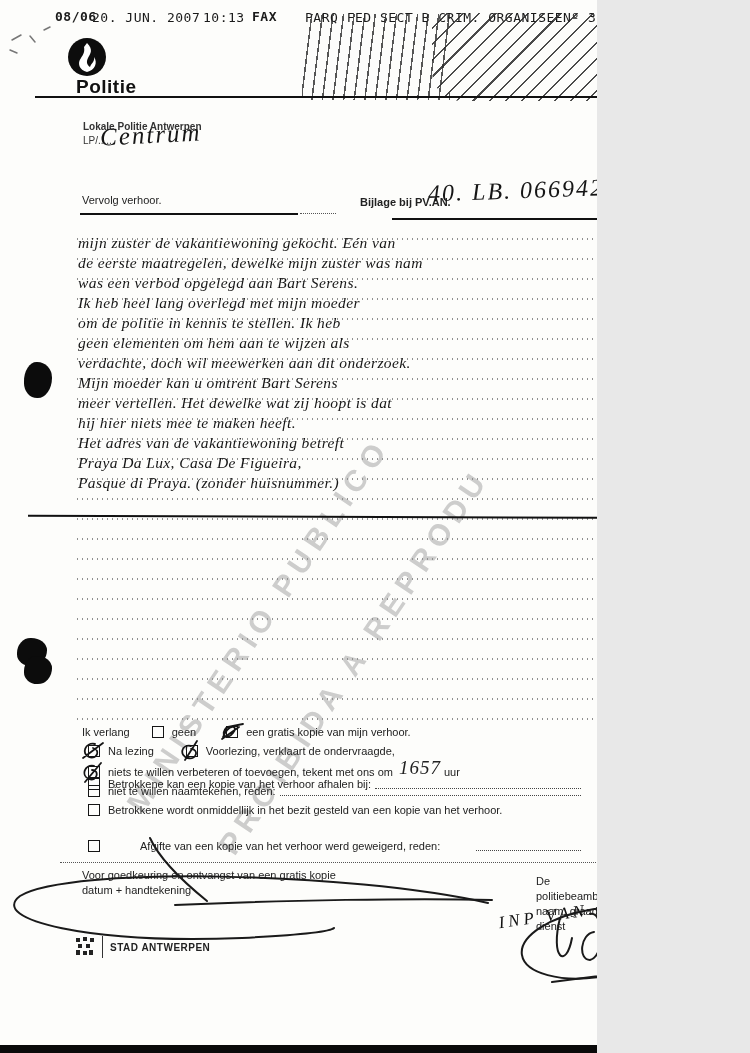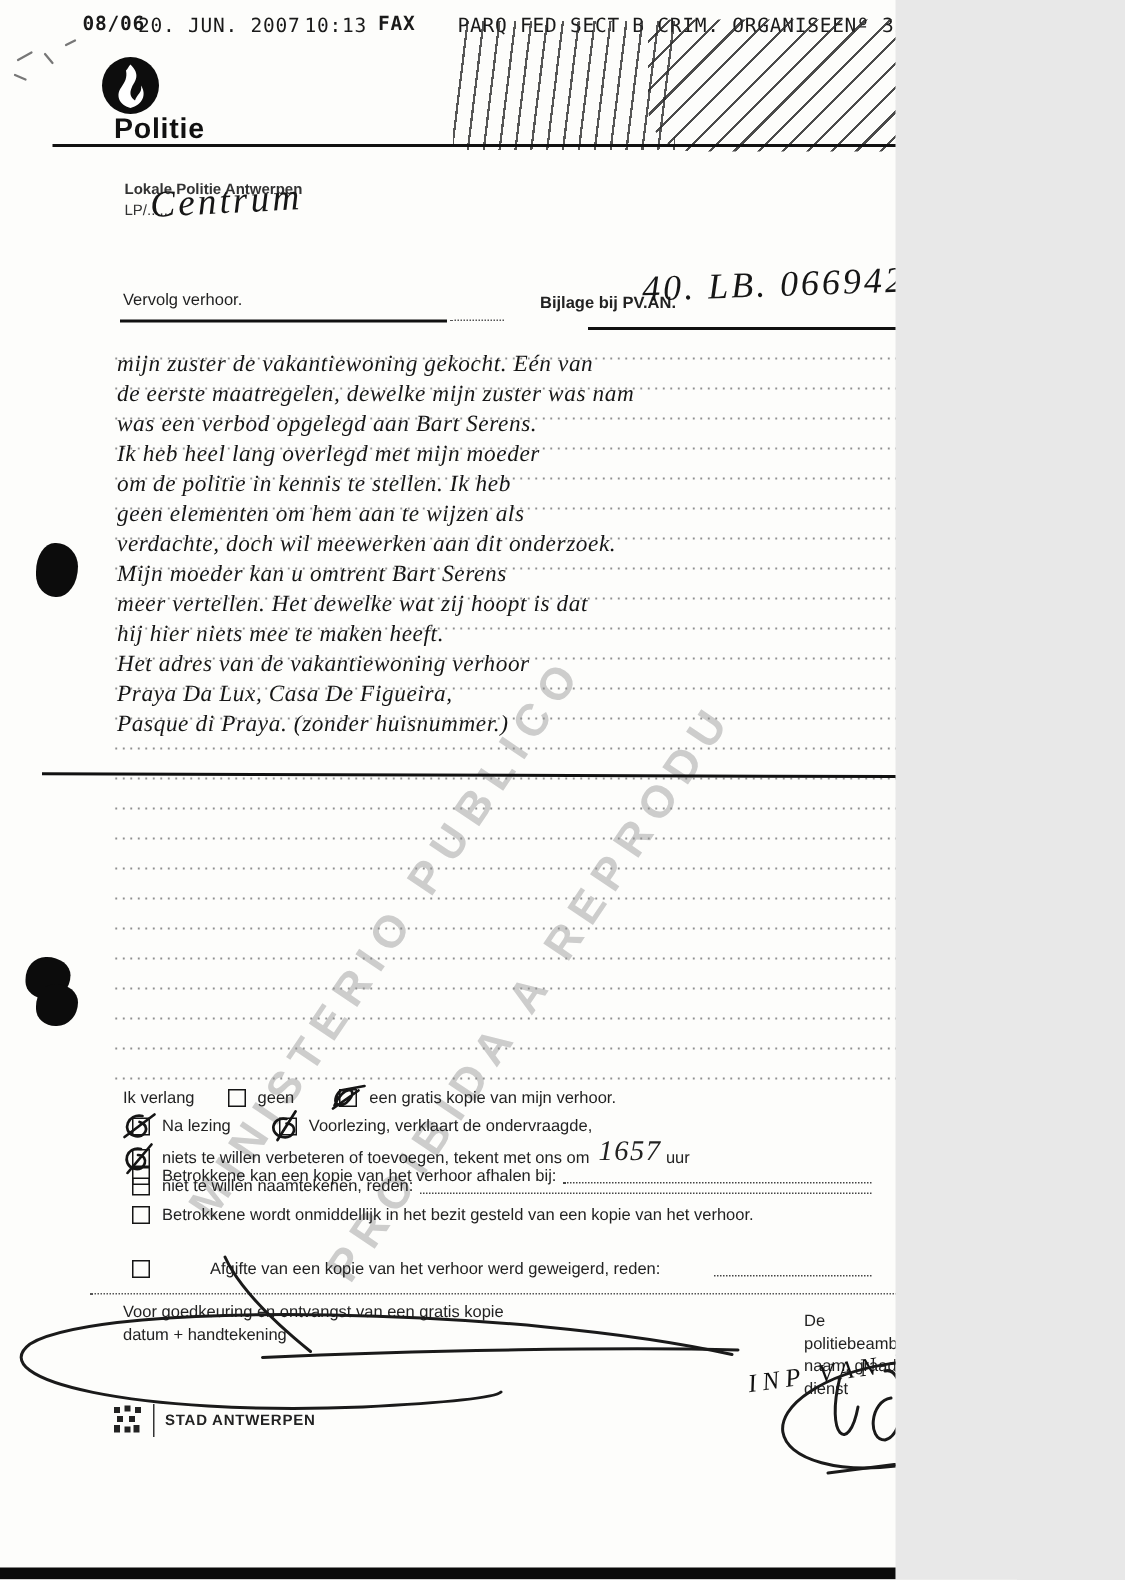--- a/index.html
+++ b/index.html
@@ -83,21 +83,21 @@
     <div class="sline">mijn zuster de vakantiewoning gekocht. Eén van</div>
     <div class="sline">de eerste maatregelen, dewelke mijn zuster was nam</div>
     <div class="sline">was een verbod opgelegd aan Bart Serens.</div>
     <div class="sline">Ik heb heel lang overlegd met mijn moeder</div>
     <div class="sline">om de politie in kennis te stellen. Ik heb</div>
     <div class="sline">geen elementen om hem aan te wijzen als</div>
     <div class="sline">verdachte, doch wil meewerken aan dit onderzoek.</div>
     <div class="sline">Mijn moeder kan u omtrent Bart Serens</div>
     <div class="sline">meer vertellen. Het dewelke wat zij hoopt is dat</div>
     <div class="sline">hij hier niets mee te maken heeft.</div>
-    <div class="sline">Het adres van de vakantiewoning verhoor</div>
+    <div class="sline">Het adres van de vakantiewoning betreft</div>
     <div class="sline">Praya Da Lux,   Casa De Figueira,</div>
     <div class="sline">Pasque di Praya. (zonder huisnummer.)</div>
   </div>
   <div class="abs rule" style="left:28px;top:516px;width:712px;transform:rotate(.2deg);"></div>
 
   <div class="abs blob" style="left:24px;top:362px;width:28px;height:36px;"></div>
   <div class="abs blob" style="left:17px;top:638px;width:30px;height:28px;"></div>
   <div class="abs blob" style="left:24px;top:656px;width:28px;height:28px;"></div>
 
   <div class="frow" style="top:726px;">

